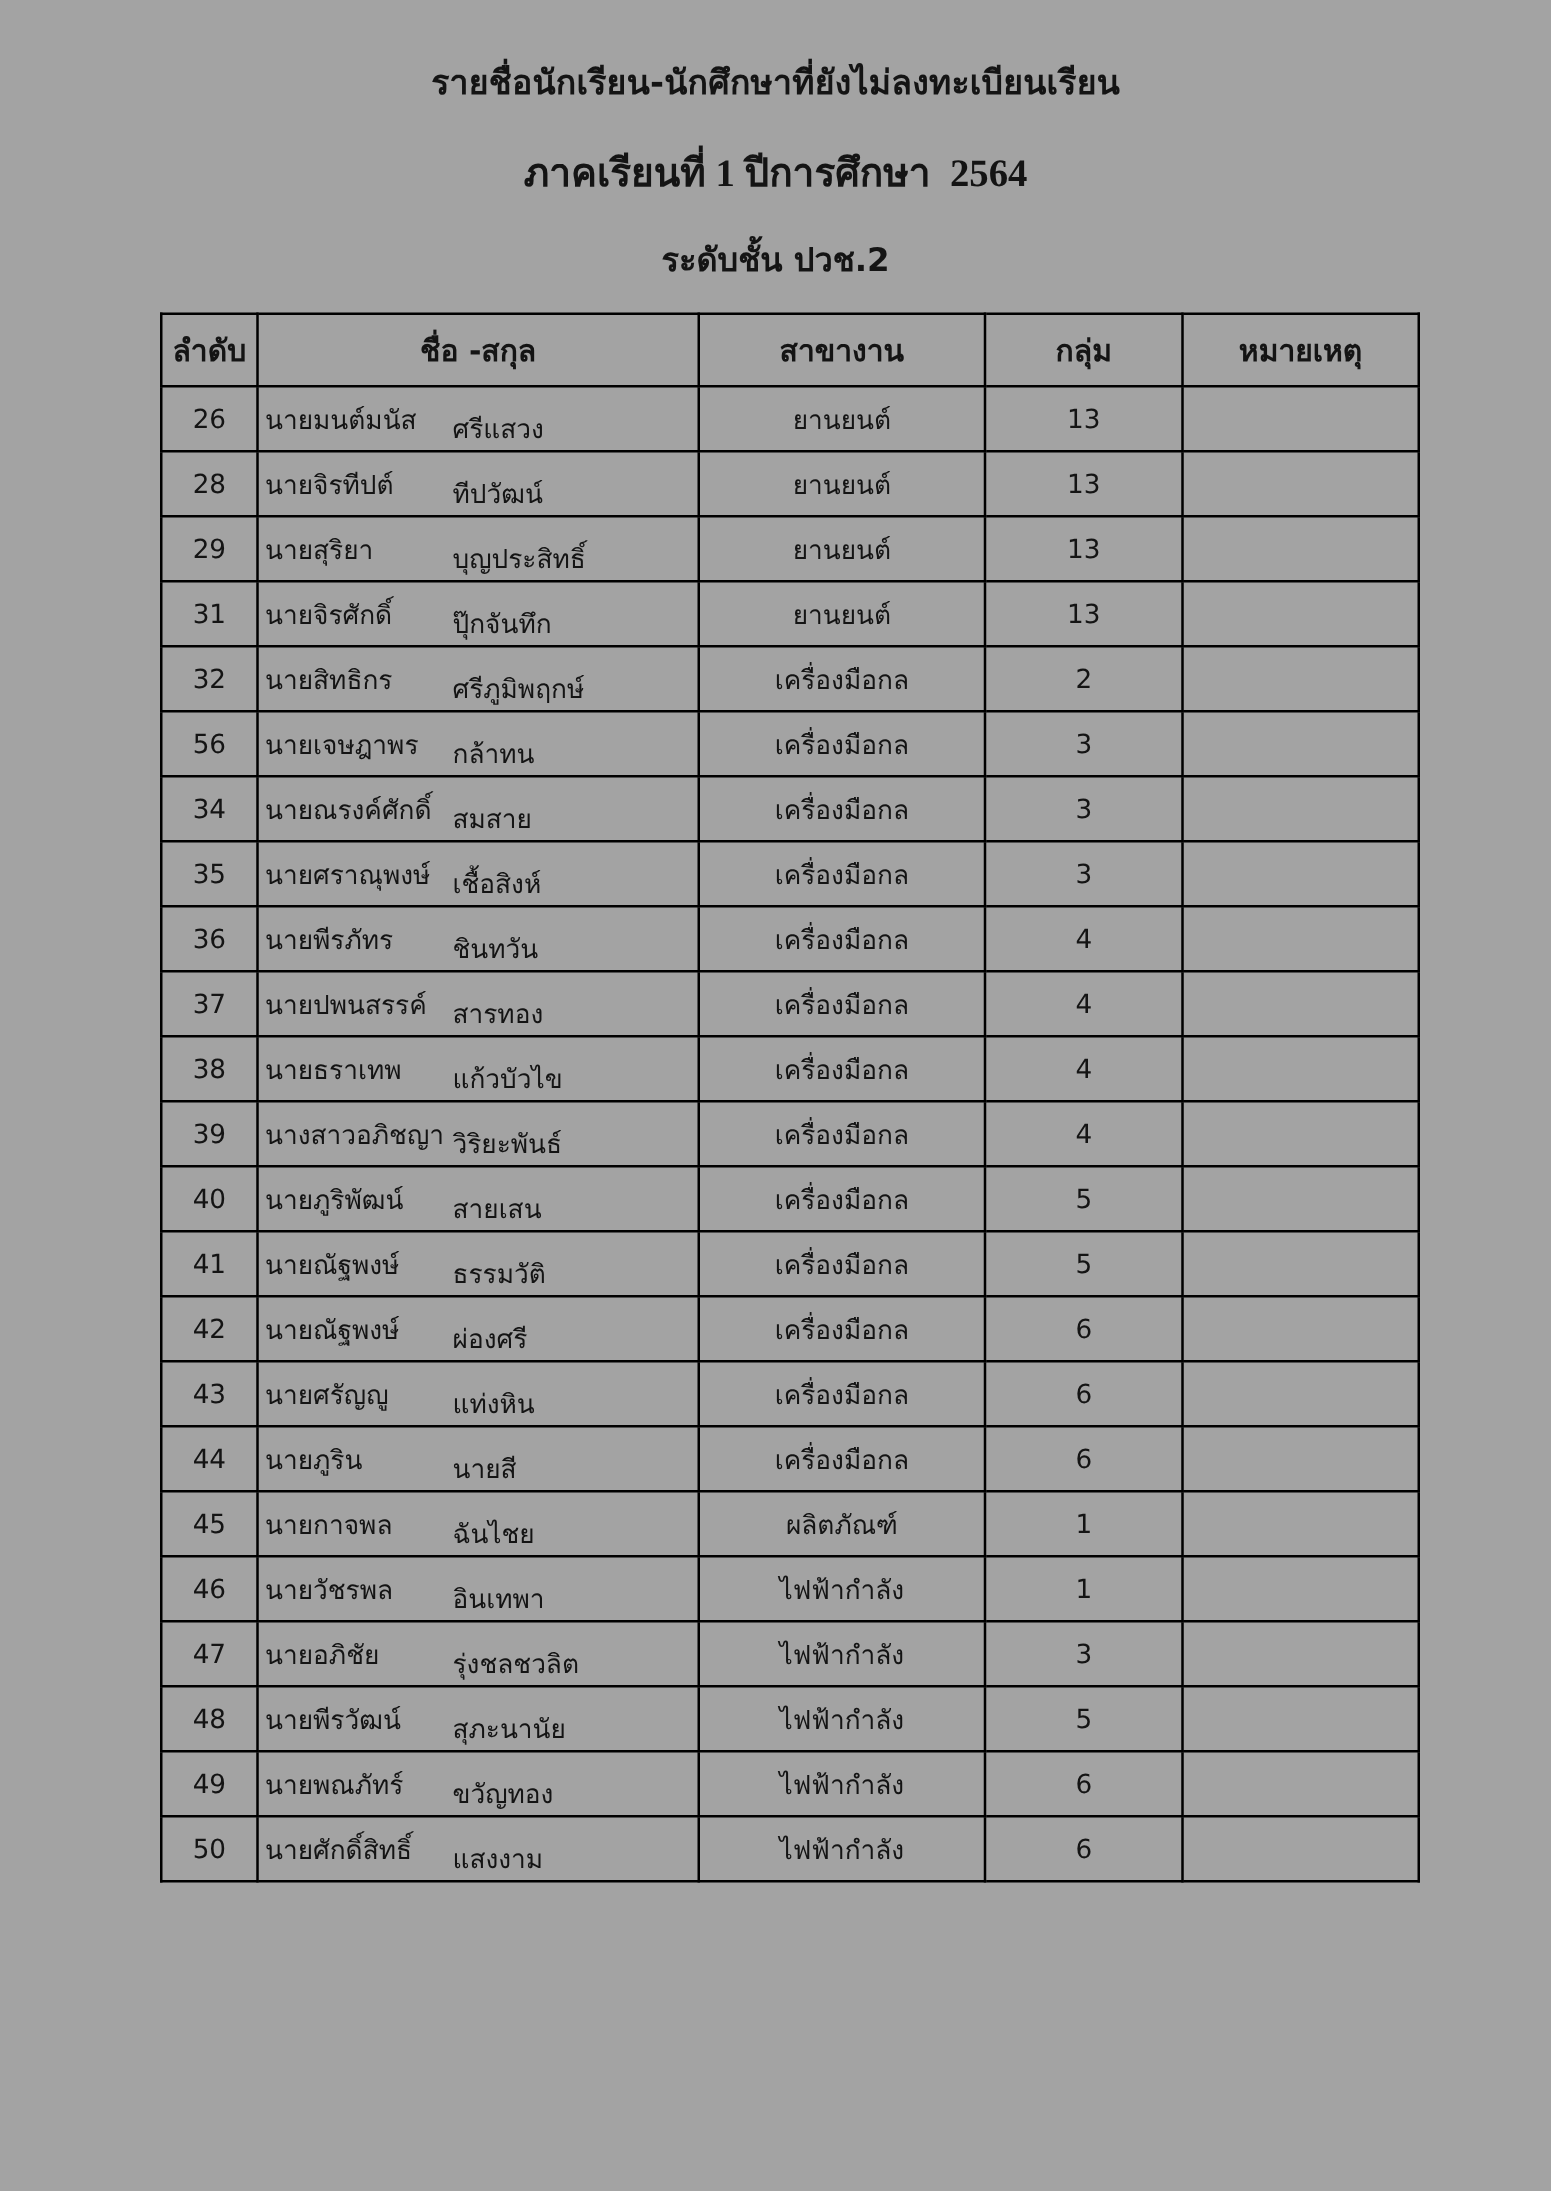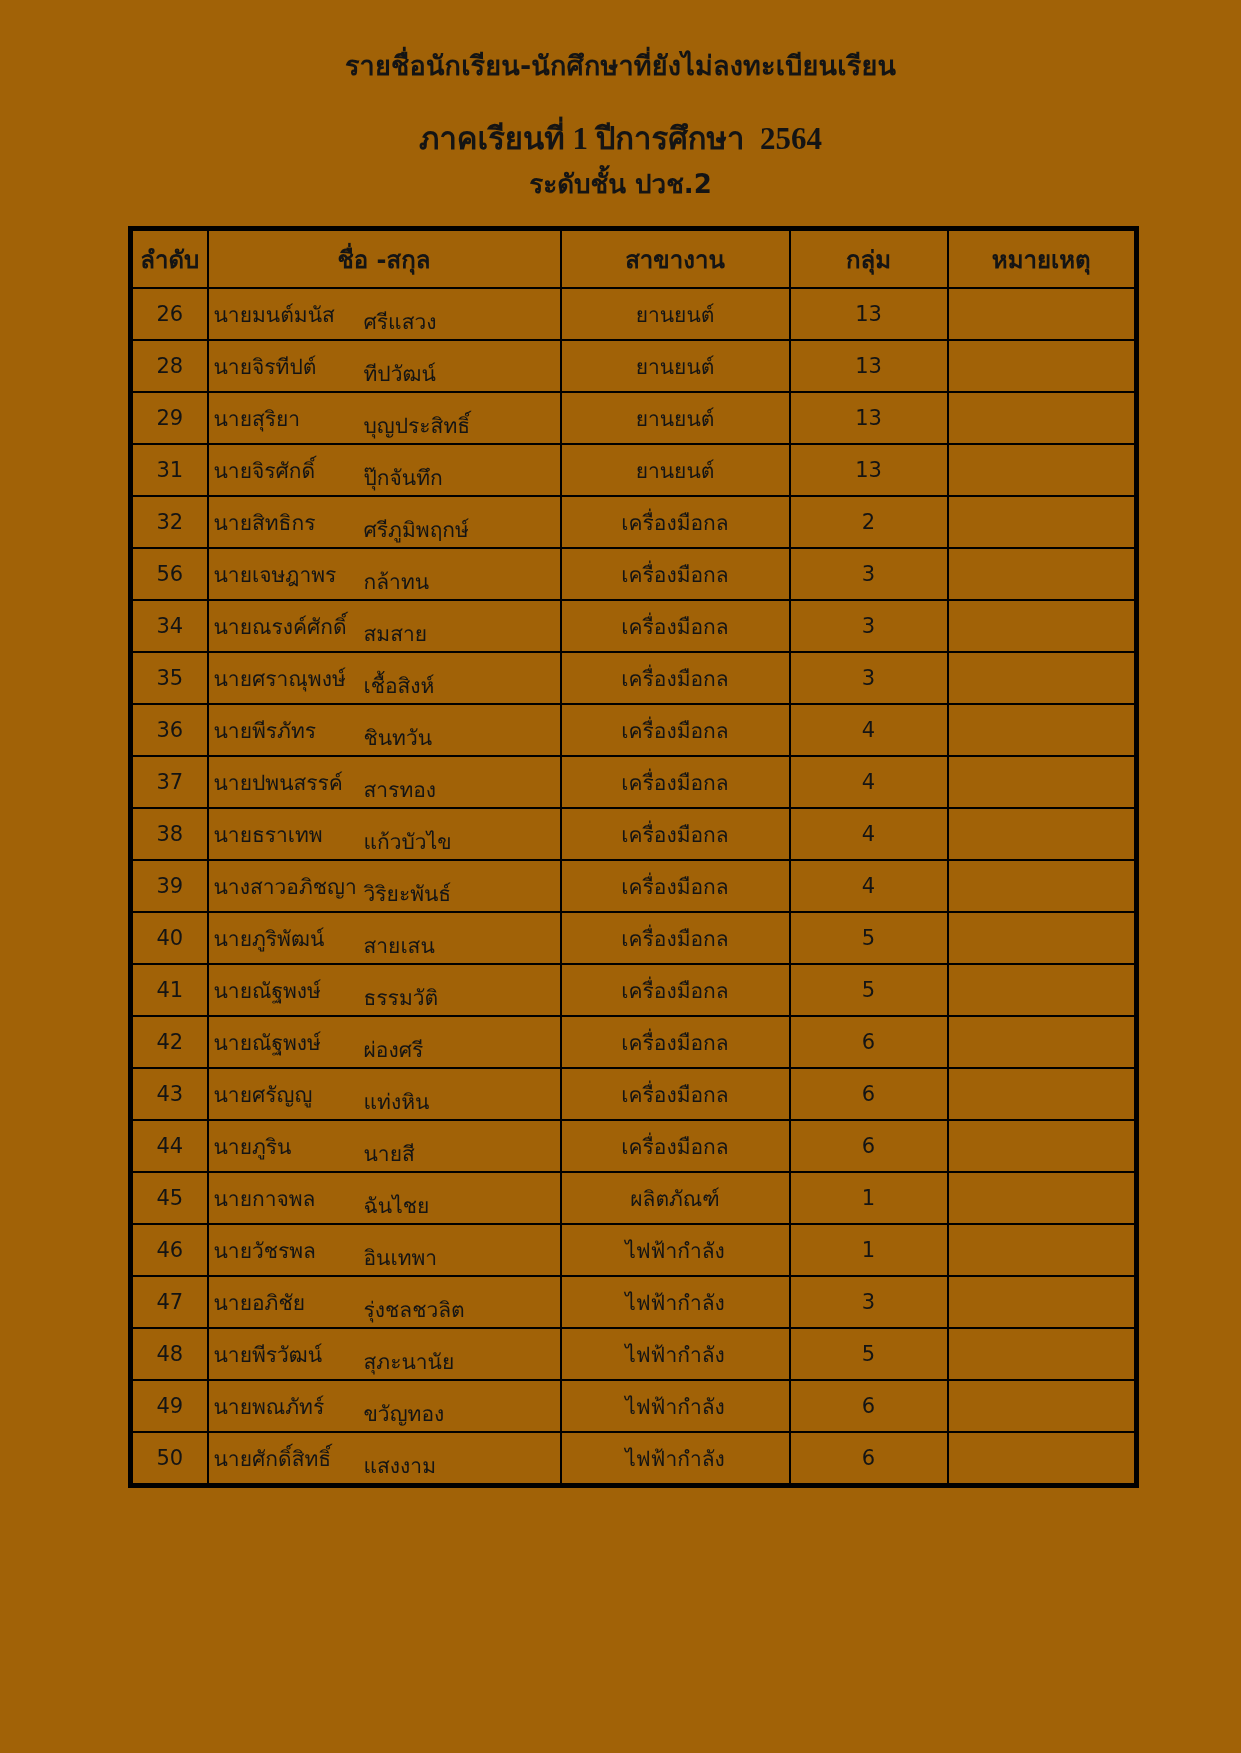--- a/index.html
+++ b/index.html
@@ -6,51 +6,52 @@
     margin: 0;
     padding: 0;
     background: #ffffff;
     font-family: "DejaVu Sans", "Liberation Sans", sans-serif;
     color: #141414;
   }
   .page {
     position: relative;
     width: 1241px;
     height: 1753px;
-    background: #a16207;
+    background: #a3a3a3;
     overflow: hidden;
   }
   .doc-header {
     padding-top: 44px;
     text-align: center;
   }
   .doc-title {
     font-size: 27px;
     font-weight: bold;
     white-space: pre;
     letter-spacing: 0.2px;
   }
   .doc-subtitle {
     margin-top: 26px;
     font-size: 31px;
     font-weight: bold;
     white-space: pre;
     font-family: Liberation Serif, serif;
   }
   .doc-level {
+    margin-top: 24px;
     font-size: 26px;
     font-weight: bold;
     white-space: pre;
   }
   table.student-table {
     margin: 22px 0 0 128px;
     width: 1006px;
     border-collapse: collapse;
     table-layout: fixed;
-    border: 5px solid #000000;
+    border: 2px solid #000000;
     padding-left: 24px;
   }
   .student-table th, .student-table td {
     border: 2px solid #000;
     padding: 0;
     overflow: hidden;
   }
   .student-table th {
     height: 56px;
     font-size: 24px;

